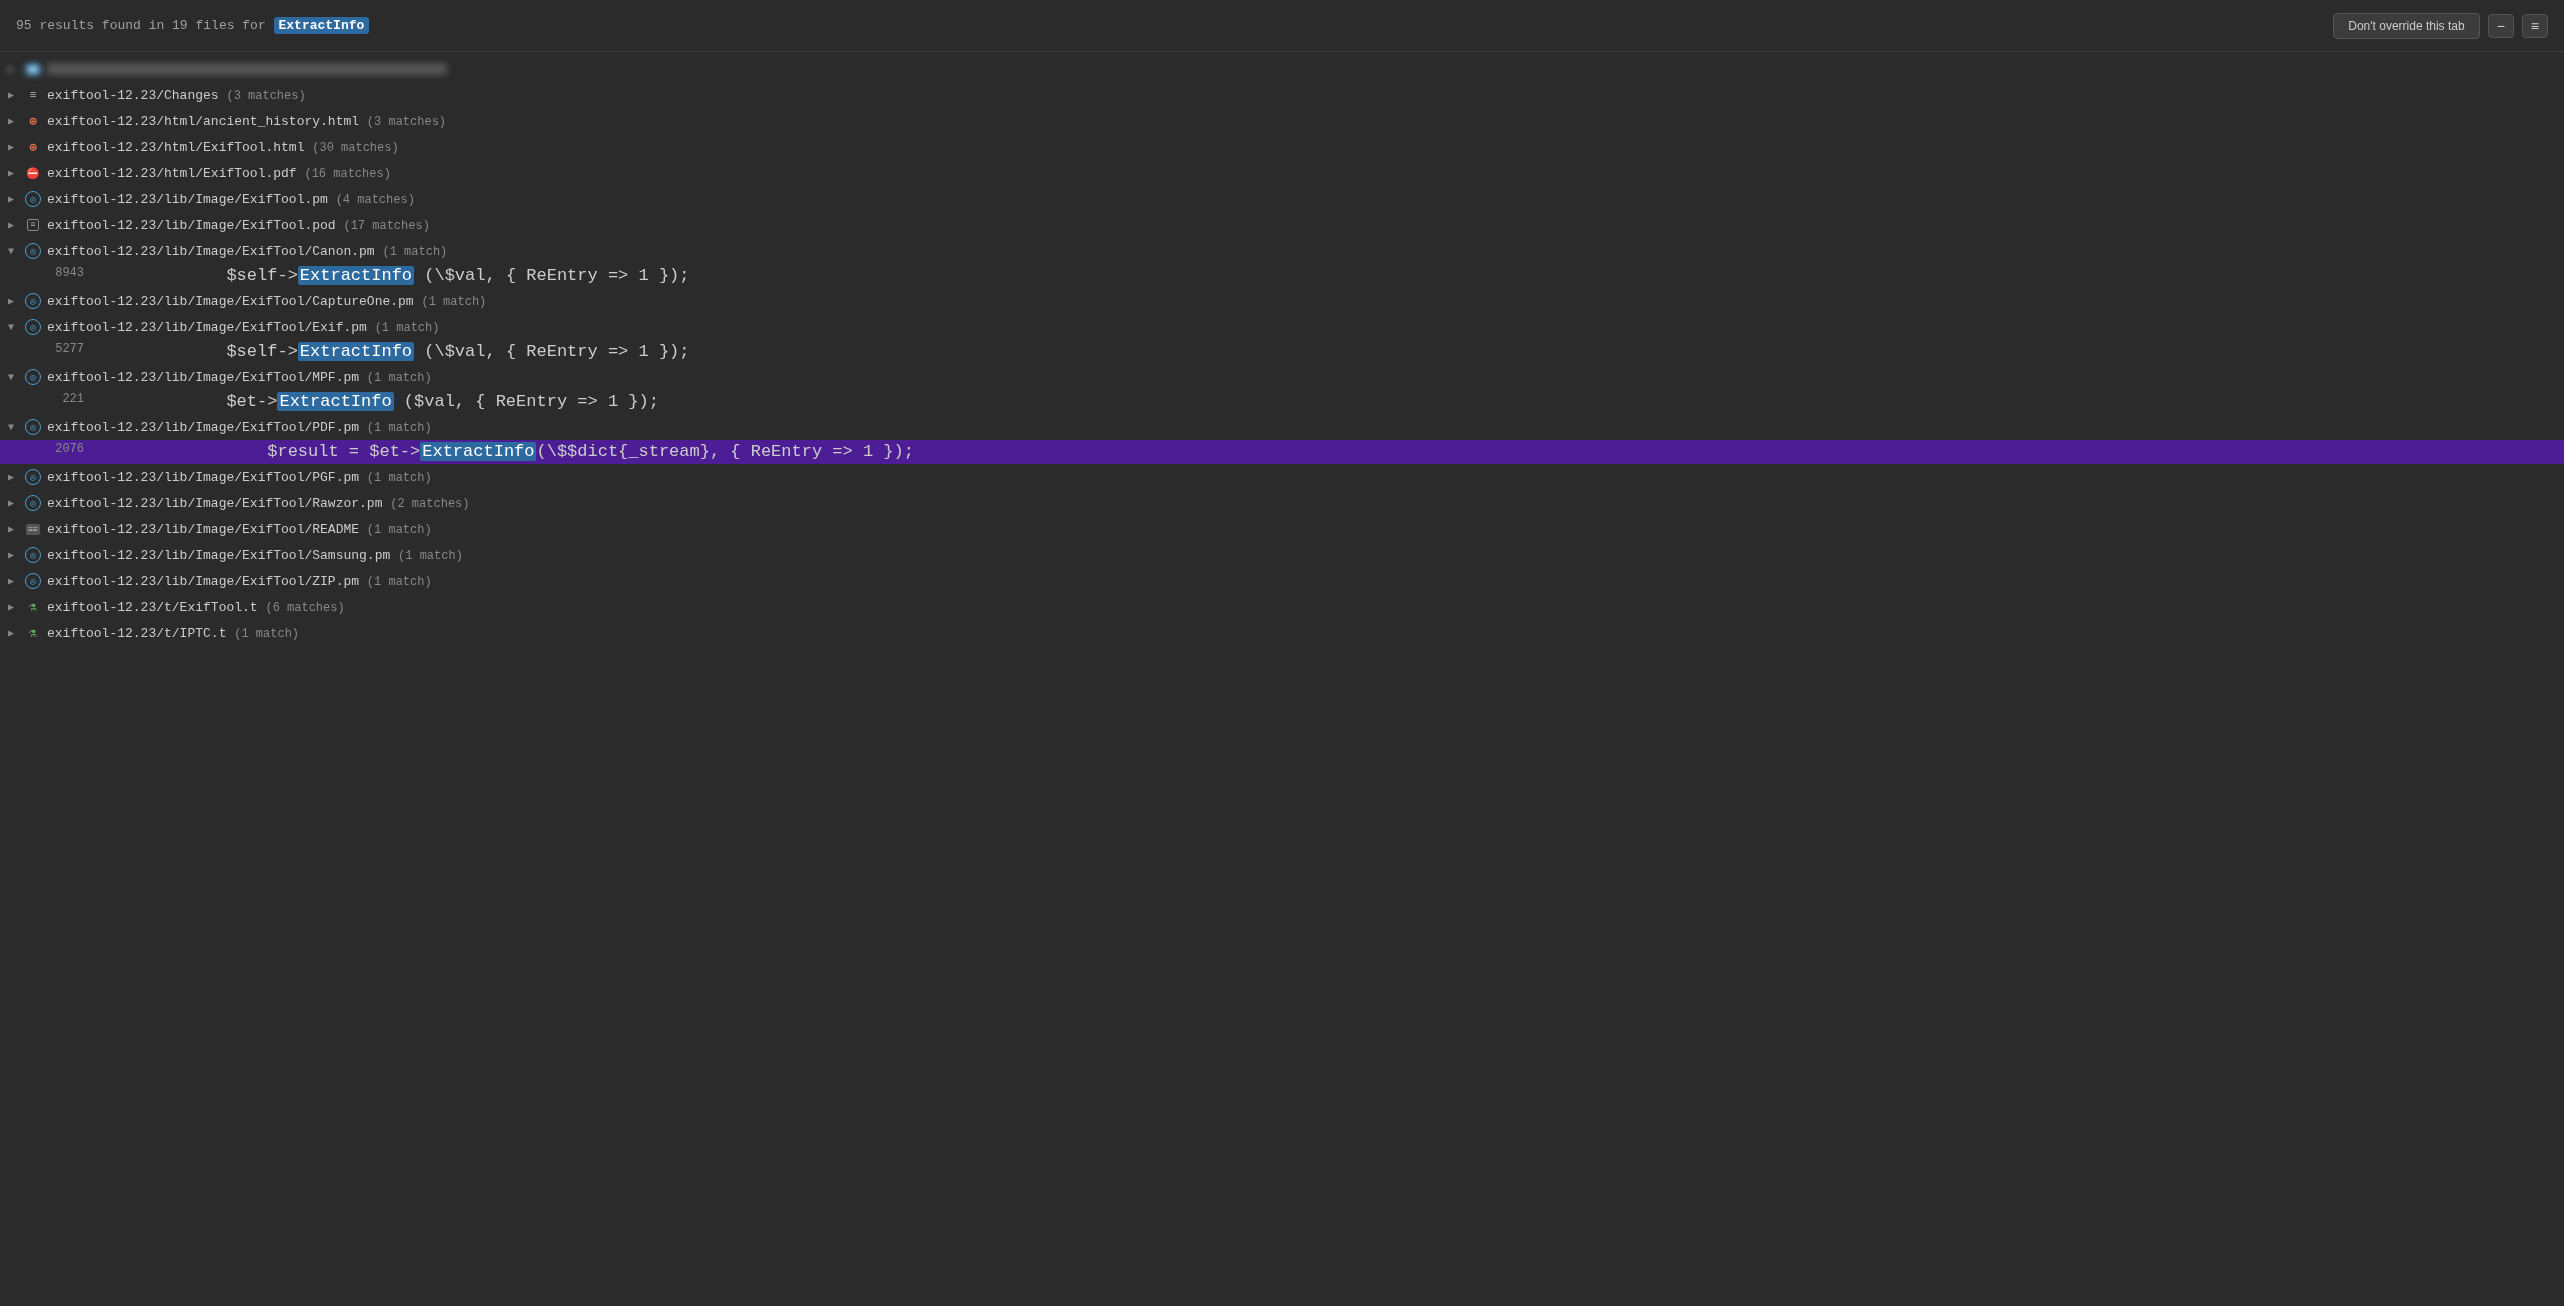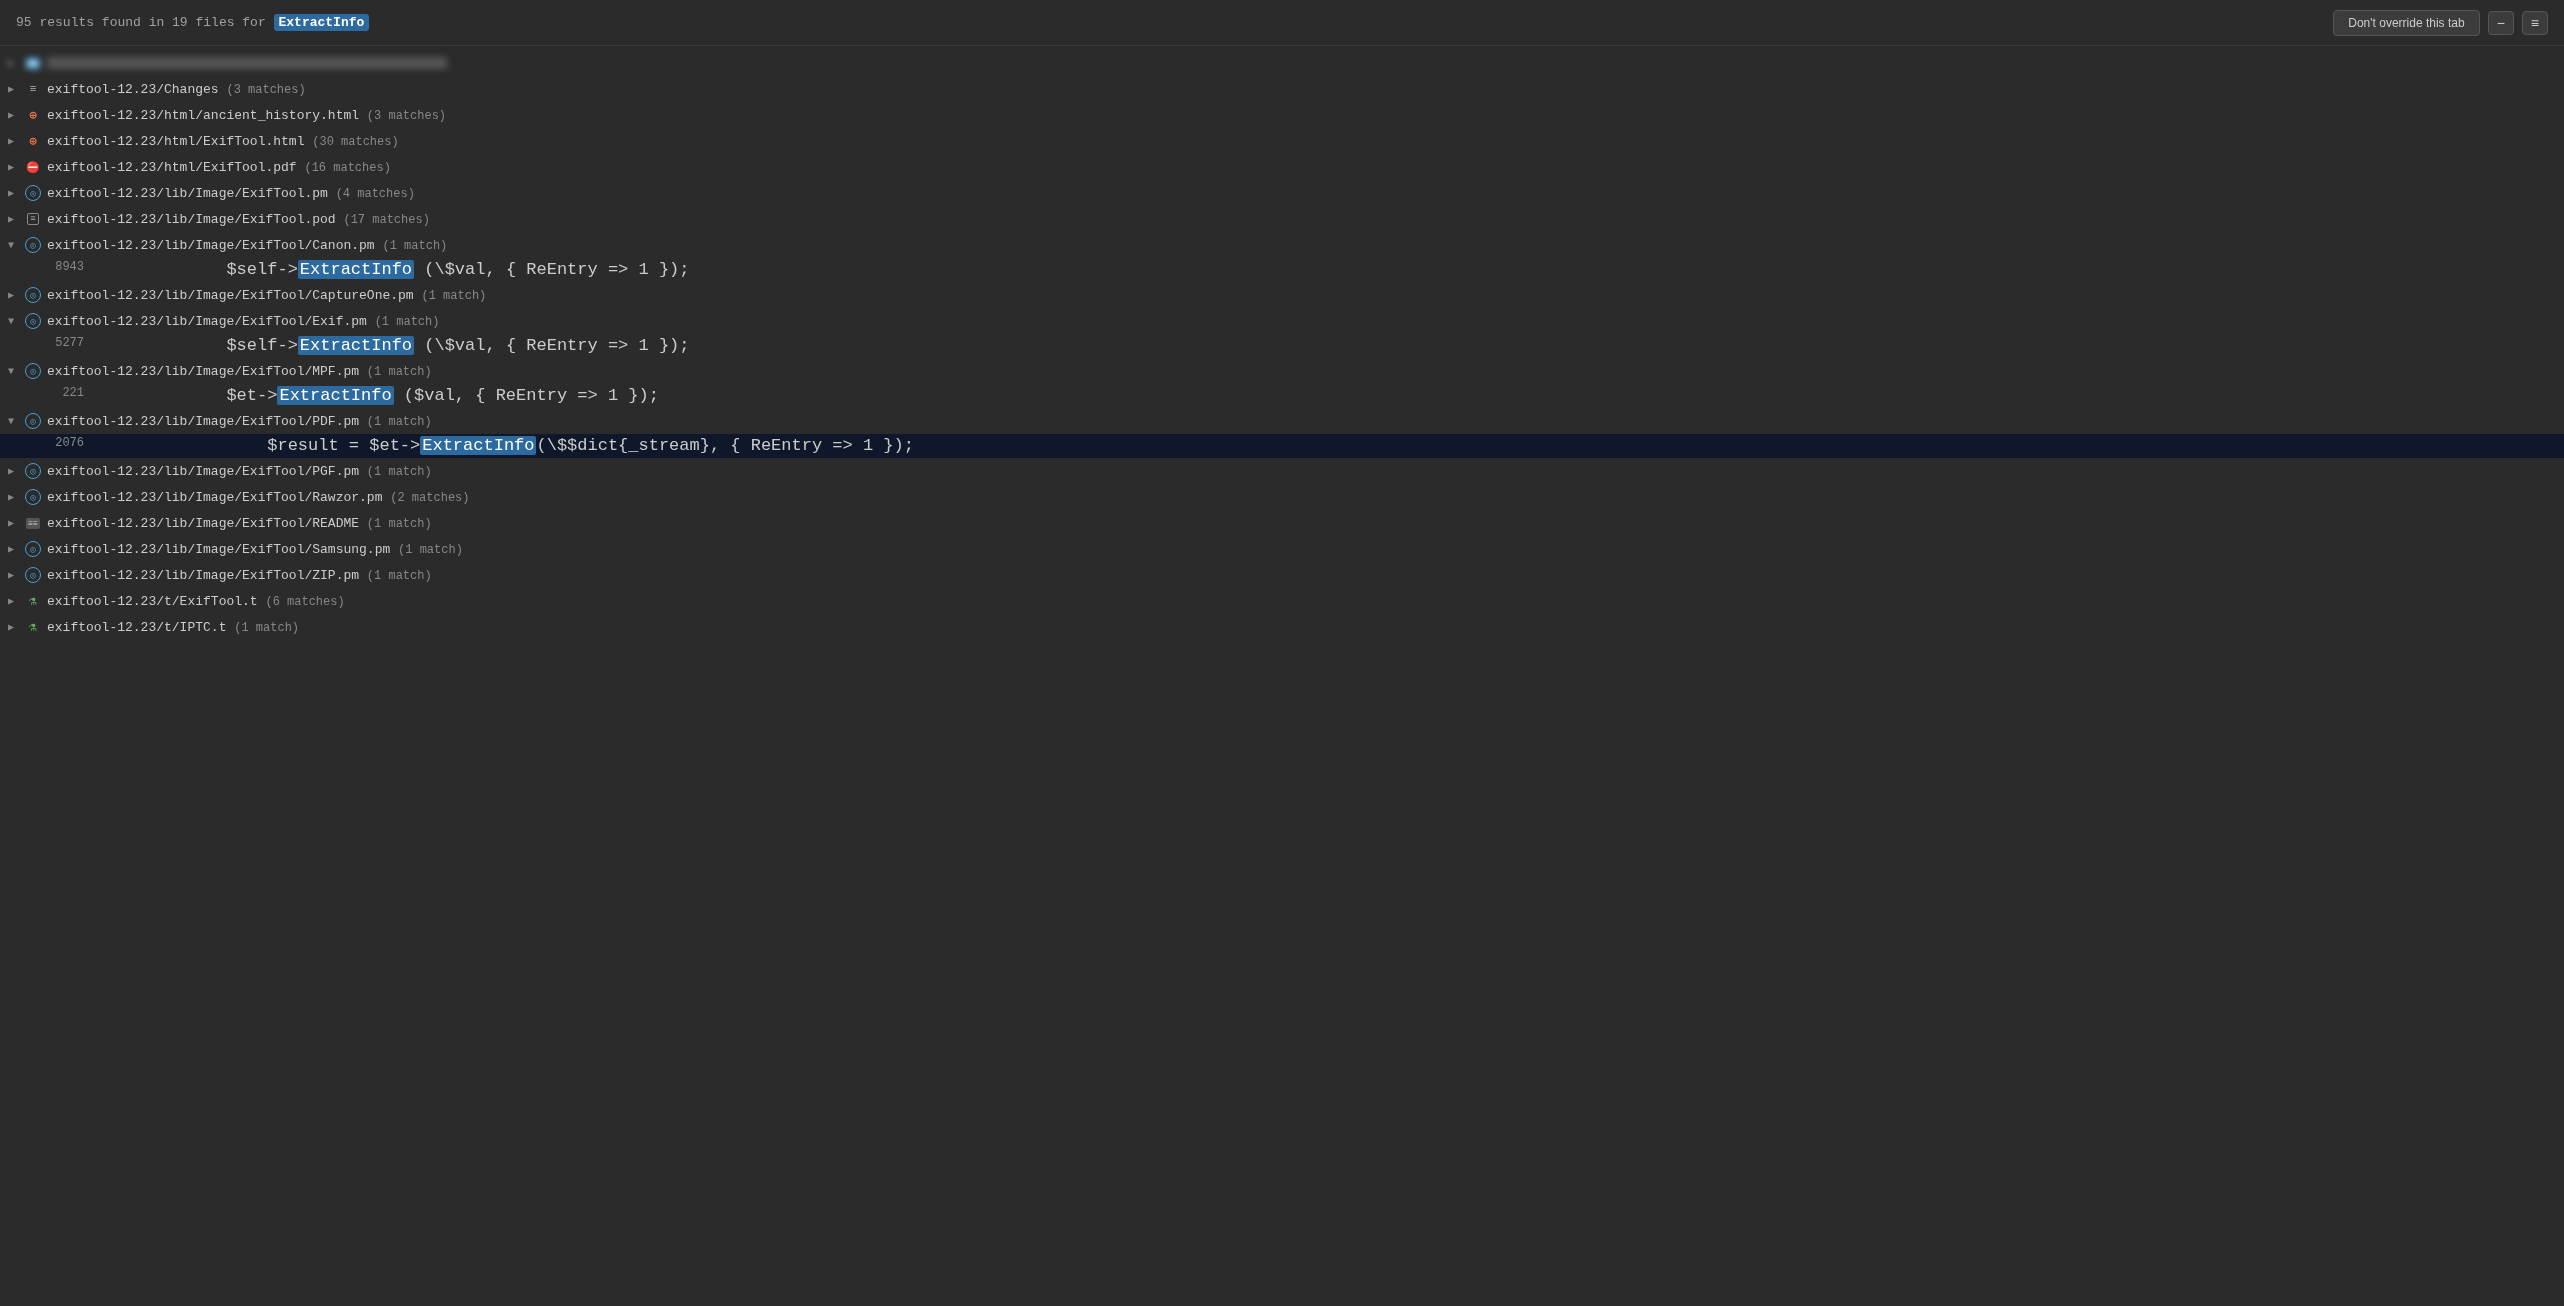--- a/index.html
+++ b/index.html
@@ -18,21 +18,21 @@
       overflow-x: hidden;
     }
 
     .header-bar {
       display: flex;
       align-items: center;
       justify-content: space-between;
       padding: 8px 16px;
       background-color: #2b2b2b;
       border-bottom: 1px solid #3a3a3a;
-      height: 46px;
+      height: 52px;
     }
 
     .header-left {
       display: flex;
       align-items: center;
       gap: 6px;
       font-size: 13px;
       color: #a0a0a0;
     }
 
@@ -84,21 +84,21 @@
     }
 
     .code-row {
       display: flex;
       align-items: flex-start;
       padding: 2px 8px 2px 0;
       min-height: 24px;
     }
 
     .code-row.highlighted {
-      background-color: #0f172a;
+      background-color: #4c1d95;
       font-family: Liberation Mono, monospace;
     }
 
     .chevron {
       display: inline-block;
       width: 16px;
       color: #888888;
       font-size: 10px;
       flex-shrink: 0;
     }

